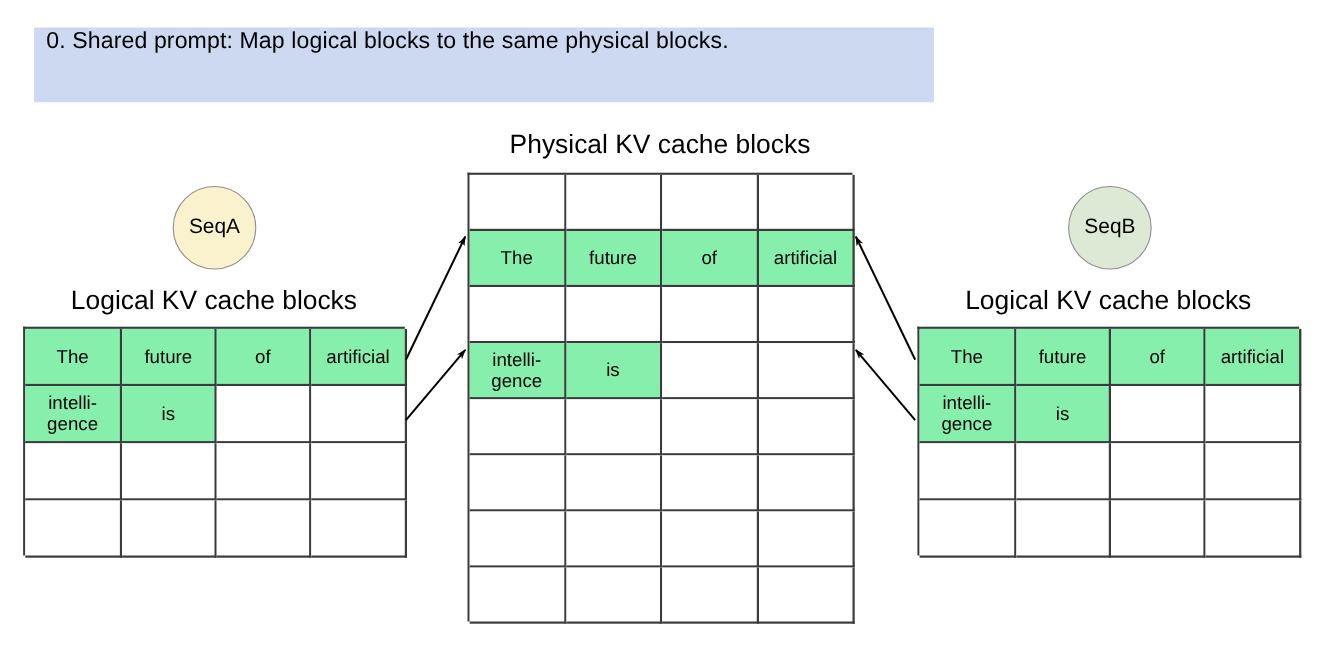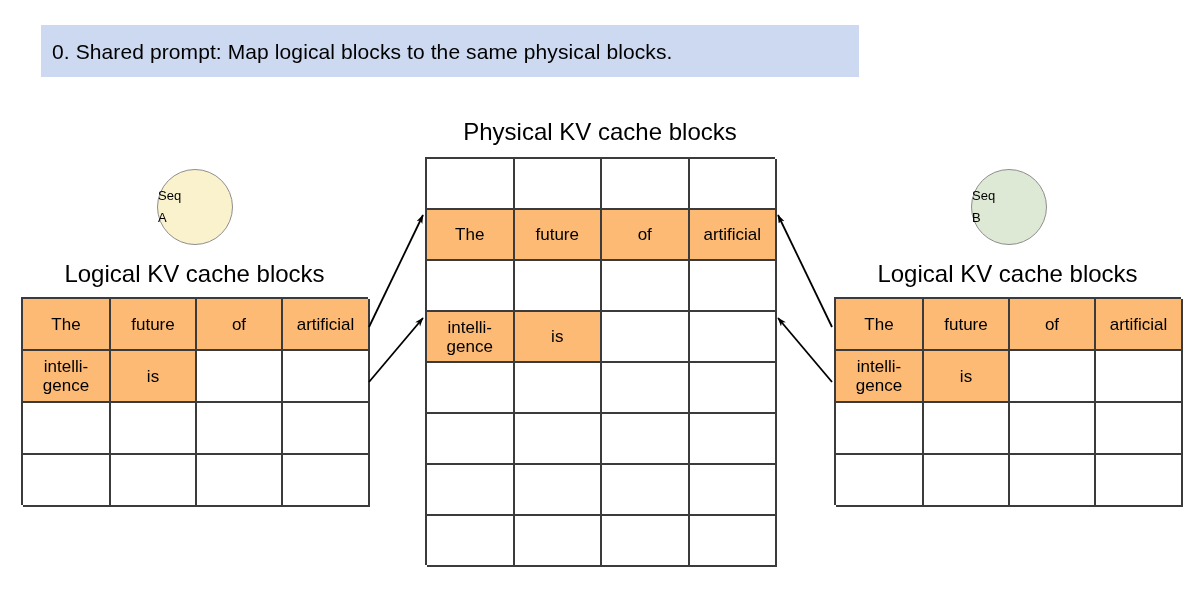--- a/index.html
+++ b/index.html
@@ -15,27 +15,26 @@
     font-family: "Liberation Sans", sans-serif;
     color: #000000;
   }
 
   
   #banner {
     position: absolute;
     left: 31px;
     top: 25px;
     width: 818px;
-    height: 52px;
+    height: 68px;
     background: #ccd9f0;
     display: flex;
-    align-items: center;
+    align-items: flex-start;
     padding-left: 11px;
     box-sizing: border-box;
-    margin-left: 10px;
   }
   #banner .banner-text {
     font-size: 21px;
     line-height: 25px;
     white-space: nowrap;
     letter-spacing: 0.1px;
   }
 
   
   .caption {
@@ -63,21 +62,21 @@
     border-bottom: 2px solid #3b3b3b;
     background: #ffffff;
     display: flex;
     align-items: center;
     justify-content: center;
     text-align: center;
     font-size: 17px;
     line-height: 19px;
     overflow: hidden;
   }
-  .grid .cell.filled { background: #fdba74; }
+  .grid .cell.filled { background: #86efac; }
   .grid .cell .cell-text { display: block; padding: 0 2px; }
 
   #logical-left {
     left: 21px; top: 297px;
     width: 347px; height: 208px;
     grid-template-columns: 88px 86px 86px 87px;
     grid-template-rows: repeat(4, 52px);
   }
   #logical-right {
     left: 834px; top: 297px;
@@ -93,24 +92,24 @@
   }
 
   
   .seq-circle {
     position: absolute;
     width: 74px;
     height: 74px;
     border-radius: 50%;
     border: 1.5px solid #8e8e8e;
     display: flex;
-    flex-direction: column;
-    align-items: flex-start;
+    flex-direction: row;
+    align-items: center;
     justify-content: center;
-    font-size: 13px;
+    font-size: 19px;
     line-height: 22px;
   }
   #seq-a { left: 157px; top: 169px; background: #faf2cc; }
   #seq-b { left: 971px; top: 169px; background: #dde8d5; }
 
   
   #arrow-layer {
     position: absolute;
     left: 0; top: 0;
     width: 1200px; height: 591px;

